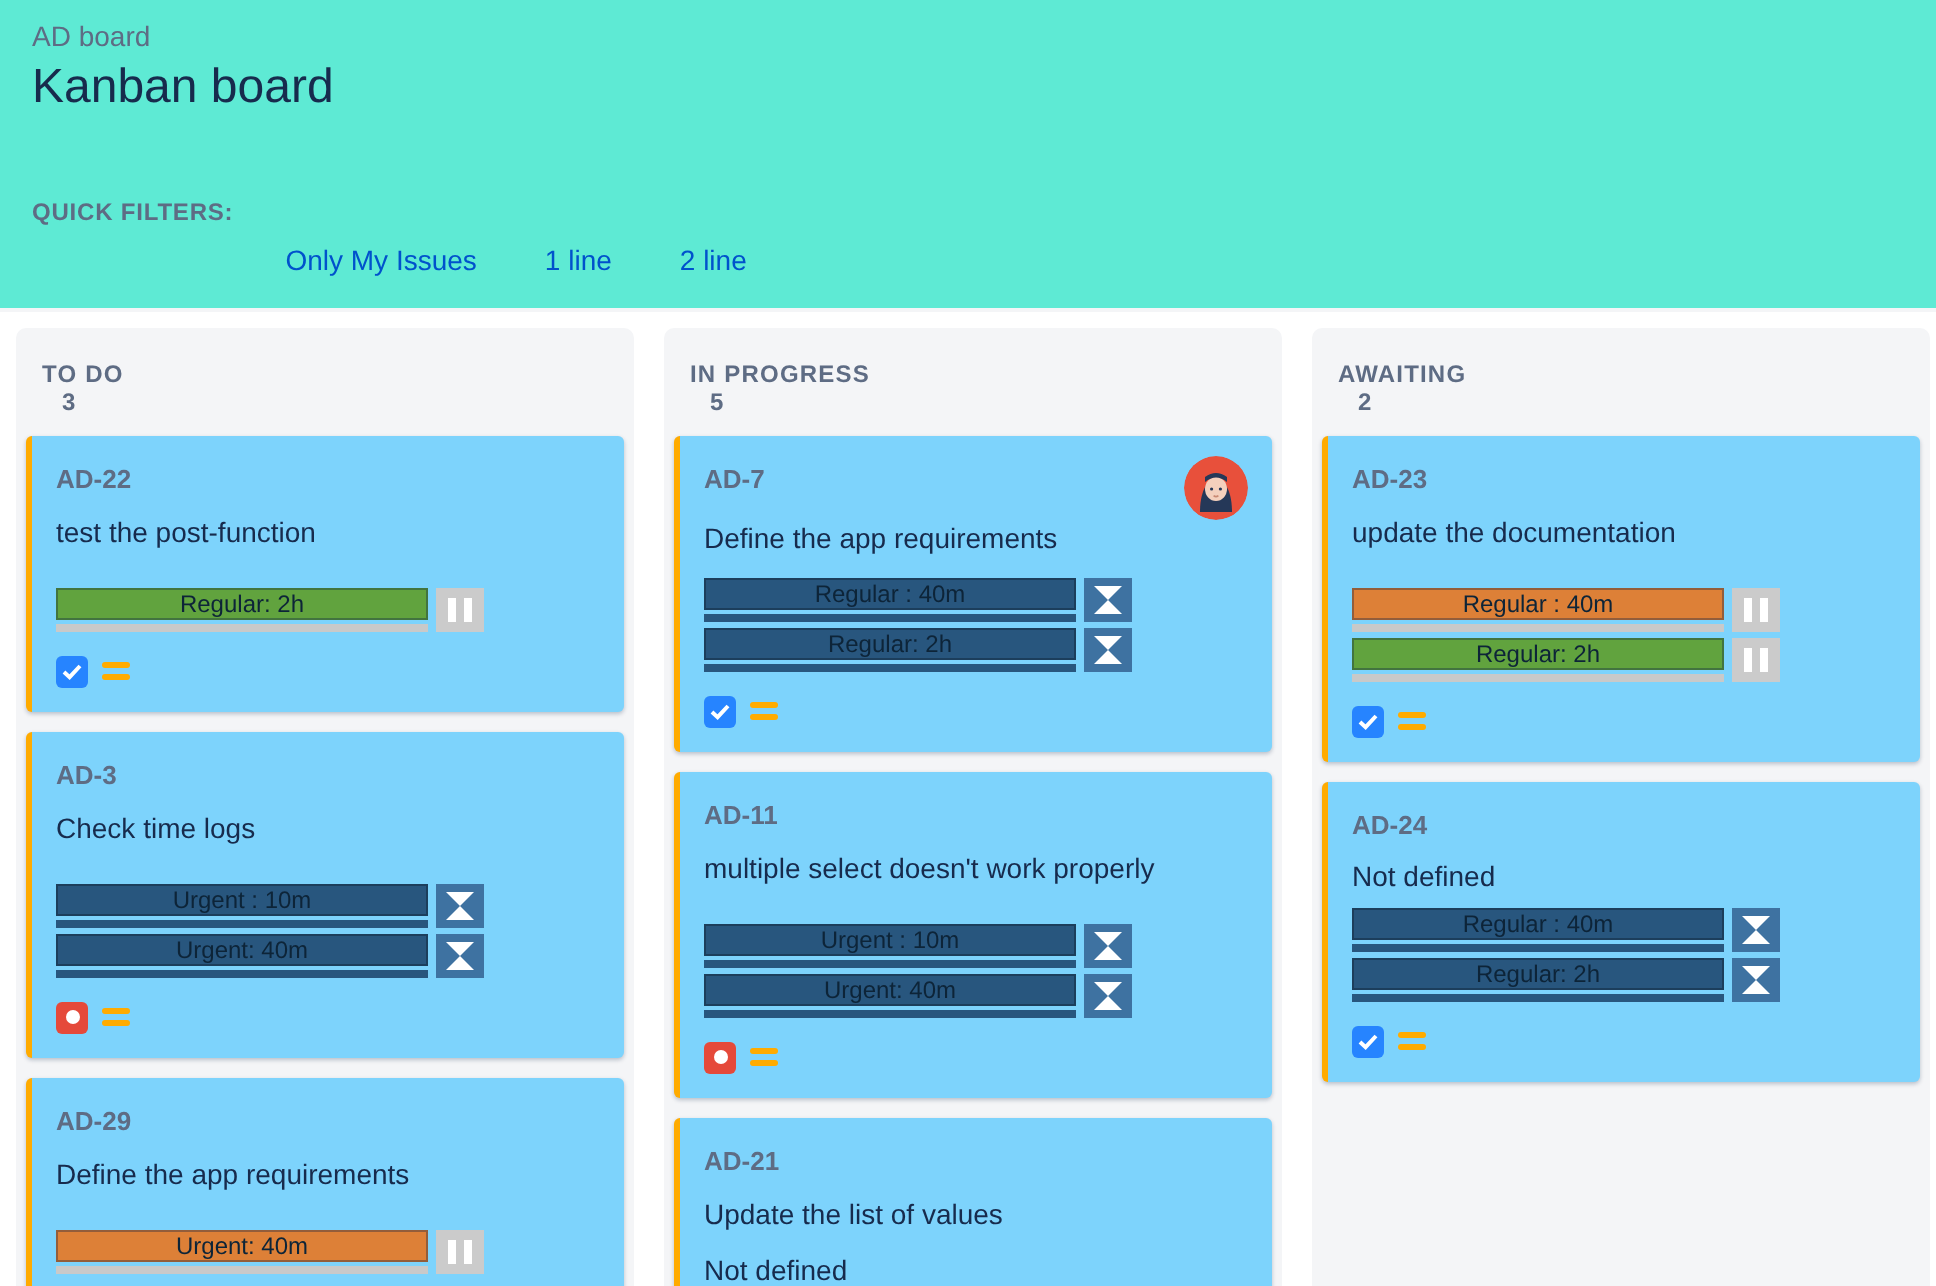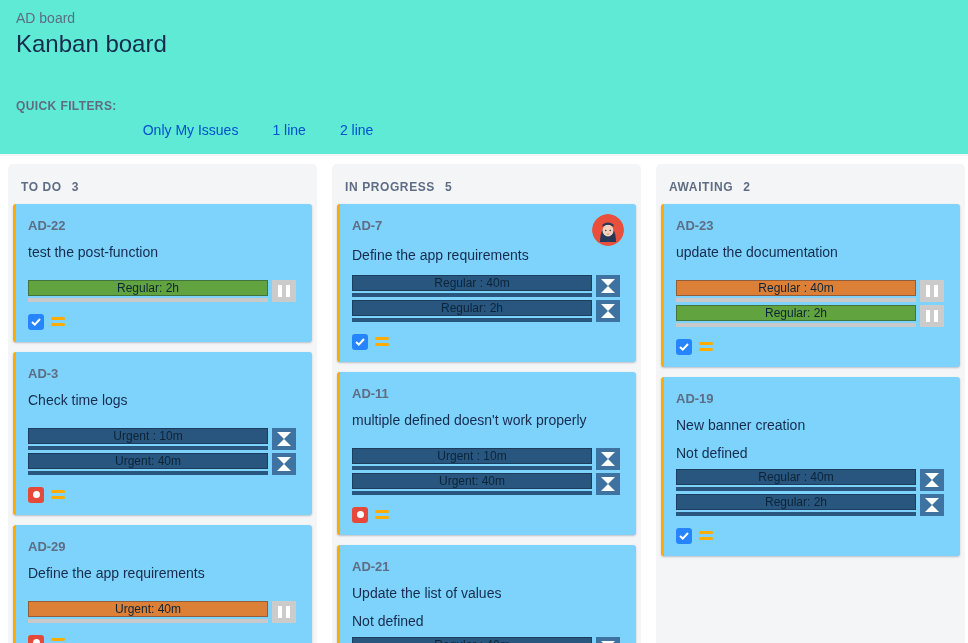--- a/index.html
+++ b/index.html
@@ -11,37 +11,37 @@
   .breadcrumb { font-size:14px; color:#5e6c84; margin-bottom:4px; cursor:pointer; }
   .page-title { font-size:24px; font-weight:500; color:#172b4d; margin:2px 0 16px; }
   .filters-row { display:flex; align-items:center; padding-bottom:16px; }
   .filters-label { font-size:12px; font-weight:700; color:#5e6c84; letter-spacing:.4px; margin-right:26px; }
   .filter-link { font-size:14px; color:#0052cc; margin-right:34px; cursor:pointer;margin-top:48px; }
 
   
   .board { display:flex; gap:15px; padding:8px 8px 0; height:537px; background:#fff; }
   .column { width:309px; background:#f4f5f7; border-radius:5px; padding:0 5px; flex:none; }
   .column-header { padding:16px 8px 10px; font-size:12px; font-weight:700; color:#5e6c84;
-    letter-spacing:.6px; display:flex; }
+    letter-spacing:.6px; display:flex;flex-direction:column; }
   .column-count { margin-left:10px; }
 
   
   .card { background:#7dd3fc; border-radius:3px; border-left:3px solid #ffab00;
     box-shadow:0 1px 2px rgba(9,30,66,.25); padding:10px 12px 12px; margin-bottom:10px; cursor:pointer; }
   .card-top { display:flex; justify-content:space-between; align-items:flex-start; }
   .card-key { display:inline-block; font-size:13px; font-weight:700; color:#5e6c84; margin:4px 0 10px; cursor:pointer; }
   .card-summary { font-size:14px; color:#172b4d; line-height:1.35; margin-bottom:18px; }
   .card-summary.with-epic { margin-bottom:10px; }
   .epic { font-size:14px; margin-bottom:8px; }
   .epic.link { color:#0052cc; cursor:pointer; }
   .epic.plain { color:#172b4d; }
 
   
   .bar-row { display:flex; gap:4px; margin-bottom:3px; }
-  .bar-wrap { width:240px; }
+  .bar-wrap { width:186px; }
   .bar { height:16px; display:flex; align-items:center; justify-content:center;
     font-size:12px; color:#0d2438; border:1px solid rgba(9,30,66,.35); }
   .bar.green  { background:#61a33e; }
   .bar.orange { background:#dd8037; }
   .bar.blue   { background:#28567e; border-color:#1c3e5c; }
   .track { height:4px; margin-top:2px; }
   .track.gray { background:#c9c9c9; }
   .track.blue { background:#28567e; }
   .bar-icon { width:24px; height:22px; flex:none; display:flex; flex-direction:column;
     align-items:center; justify-content:center; }
@@ -191,21 +191,21 @@
           <svg width="10" height="8" viewBox="0 0 10 8">
               <path d="M1 4 L3.8 6.6 L9 1" stroke="#fff" stroke-width="2" fill="none"></path>
             </svg>
         </span>
         <span class="priority-icon"></span>
       </div>
     </div>
 
     <div class="card">
       <span class="card-key">AD-11</span>
-      <div class="card-summary">multiple defined doesn't work properly</div>
+      <div class="card-summary">multiple select doesn't work properly</div>
       <div class="bar-row">
         <div class="bar-wrap">
           <div class="bar blue">Urgent : 10m</div>
           <div class="track blue"></div>
         </div>
         <div class="bar-icon hourglass"></div>
       </div>
       <div class="bar-row">
         <div class="bar-wrap">
           <div class="bar blue">Urgent: 40m</div>
@@ -268,22 +268,21 @@
         <span class="type-icon task">
           <svg width="10" height="8" viewBox="0 0 10 8">
               <path d="M1 4 L3.8 6.6 L9 1" stroke="#fff" stroke-width="2" fill="none"></path>
             </svg>
         </span>
         <span class="priority-icon"></span>
       </div>
     </div>
 
     <div class="card">
-      <span class="card-key">AD-19</span>
-      <div class="card-summary with-epic">New banner creation</div>
+      <span class="card-key">AD-24</span>
       <div class="epic plain">Not defined</div>
       <div class="bar-row">
         <div class="bar-wrap">
           <div class="bar blue">Regular : 40m</div>
           <div class="track blue"></div>
         </div>
         <div class="bar-icon hourglass"></div>
       </div>
       <div class="bar-row">
         <div class="bar-wrap">

